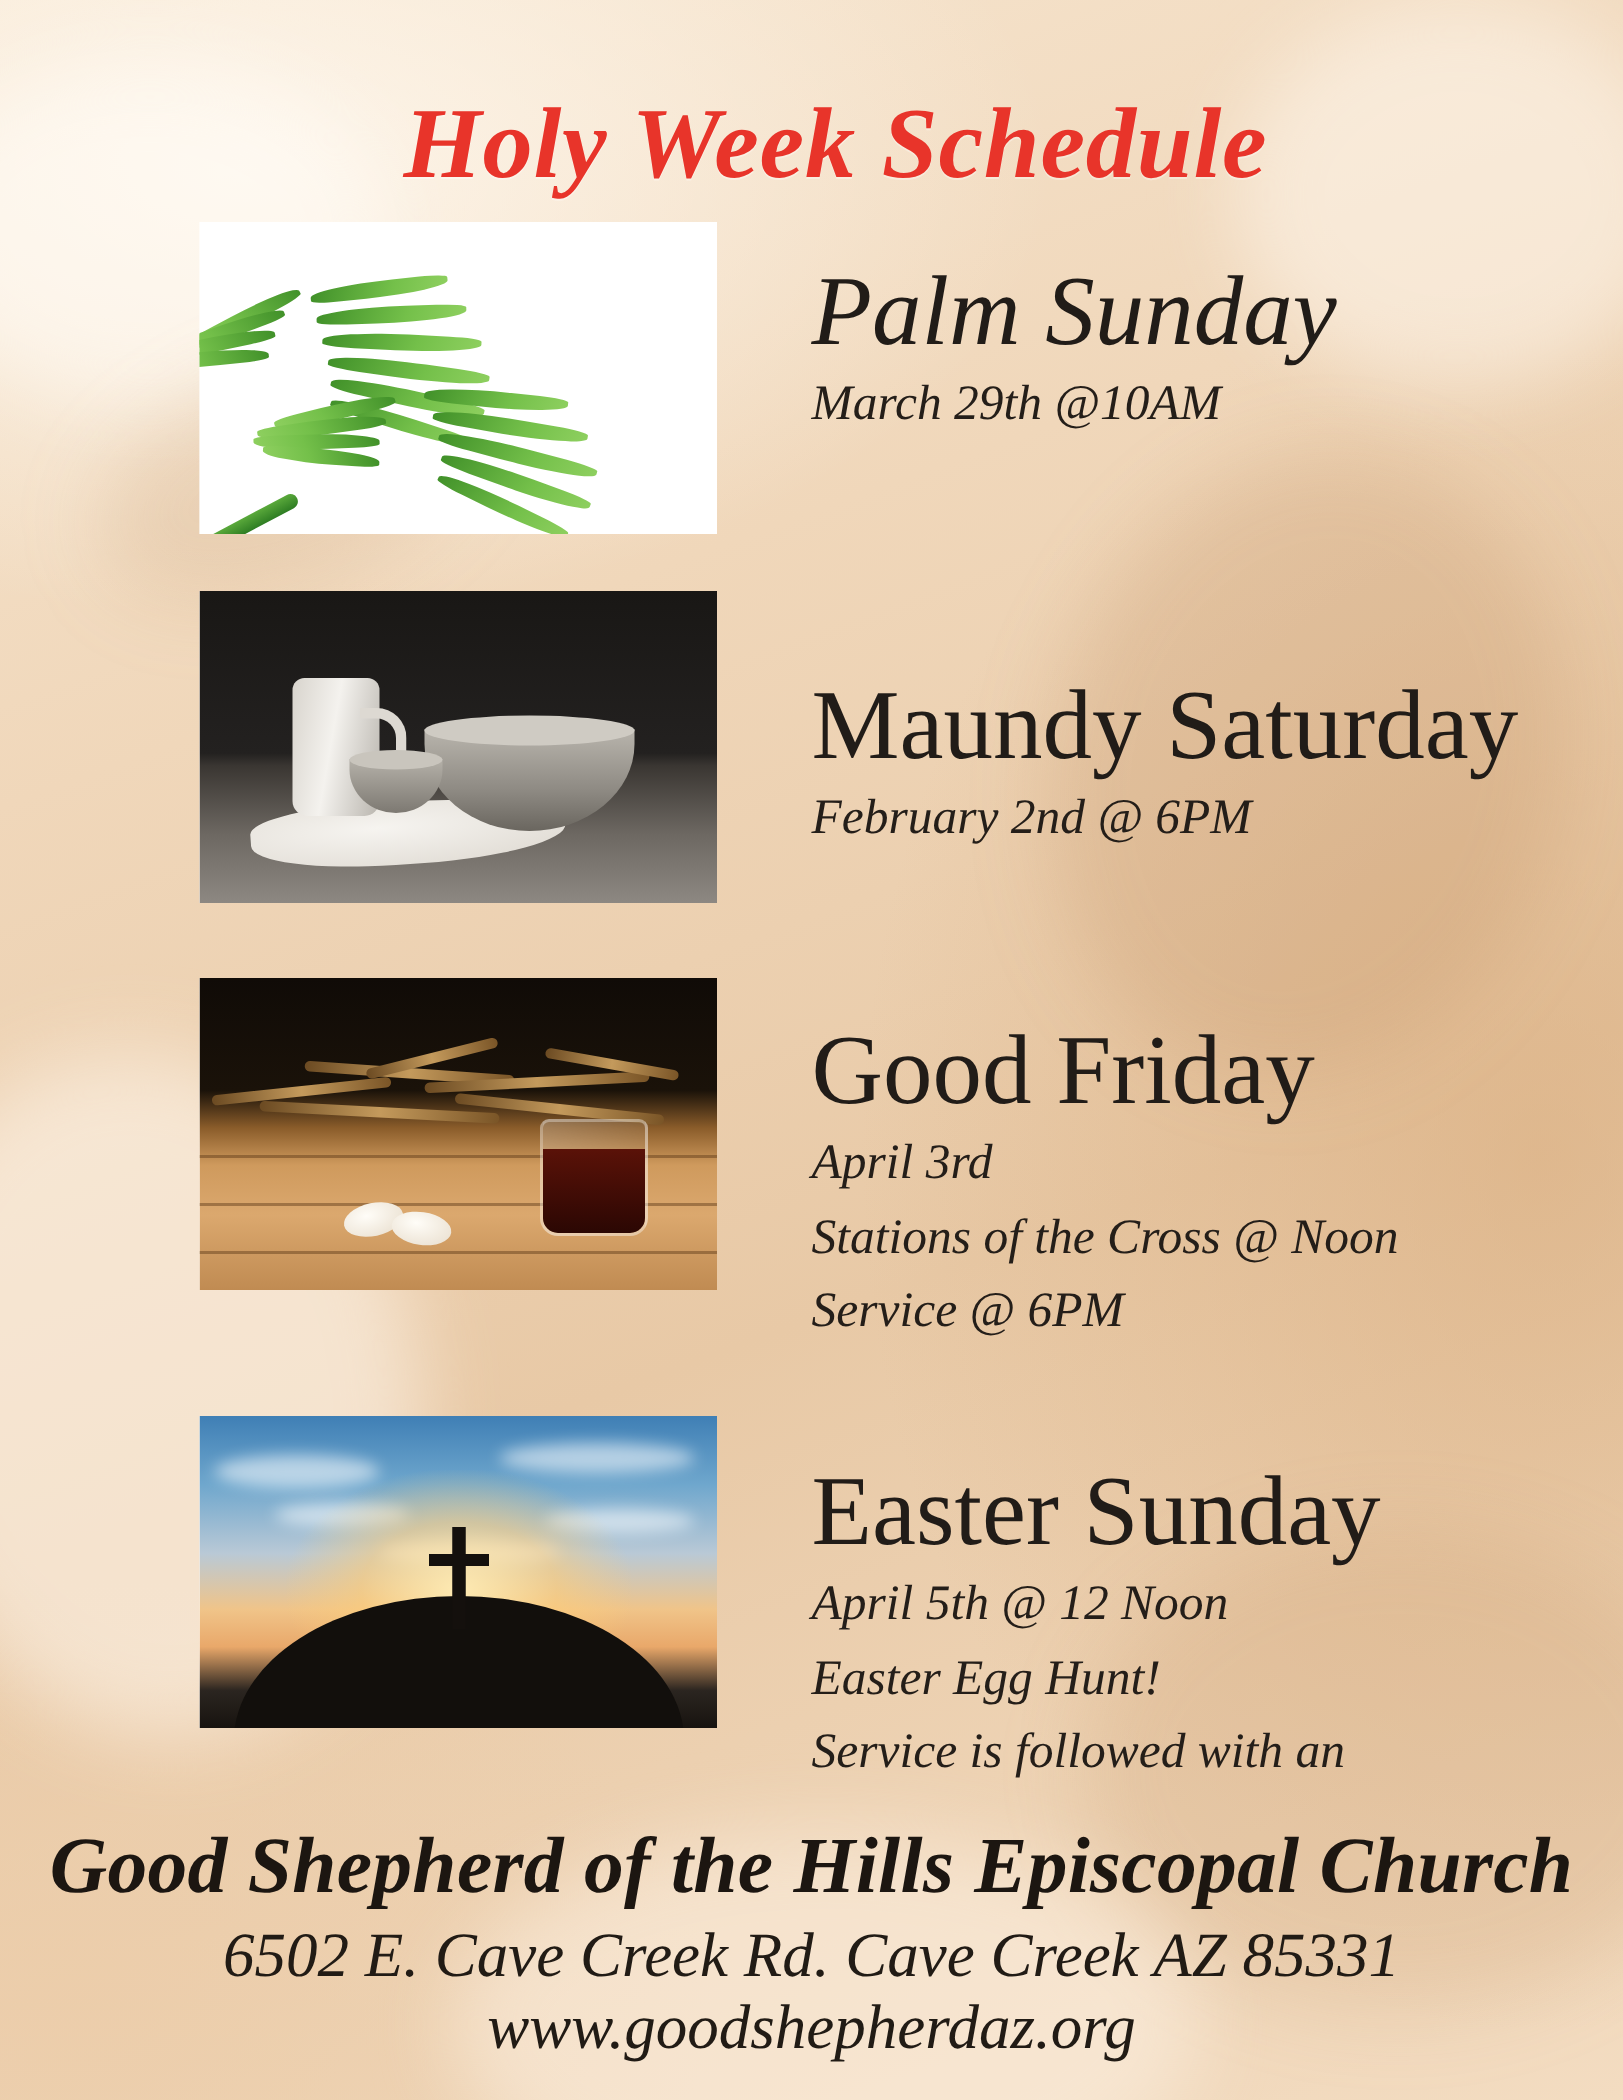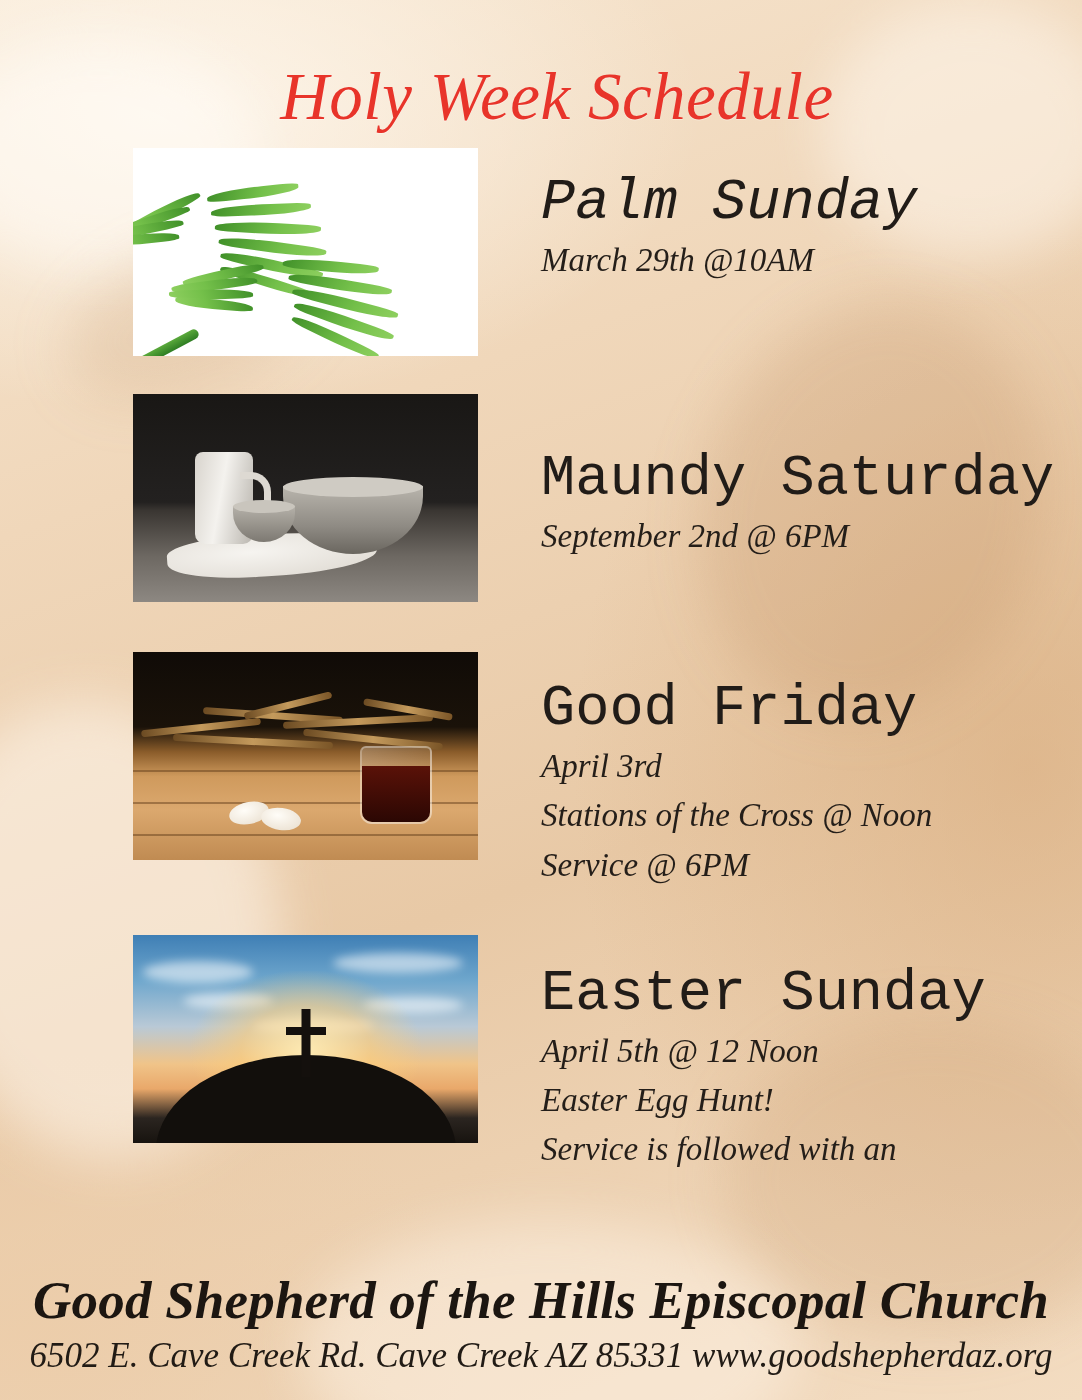--- a/index.html
+++ b/index.html
@@ -39,21 +39,21 @@
   .b6 { right: -60px; bottom: 60px; width: 420px; height: 320px; background: rgba(201,155,108,0.22); }
   .b7 { left: 300px;  bottom: -80px; width: 500px; height: 260px; background: rgba(255,246,234,0.45); }
 
   .title {
     position: absolute;
     top: 58px;
     left: 0;
     width: 100%;
     text-align: center;
     font-family: "Liberation Serif", serif;
-    font-weight: normal;
+    font-weight: bold;
     font-style: italic;
     font-size: 67px;
     letter-spacing: 0.5px;
     color: #e8342a;
     text-shadow: 0 1px 0 rgba(255,255,255,0.35);
     padding-left: 32px;
   }
 
   .rows { position: absolute; top: 148px; left: 0; width: 100%; }
 
@@ -72,22 +72,22 @@
     overflow: hidden;
     background: #fff;
   }
 
   .row-text {
     margin-left: 63px;
     padding-top: 26px;
   }
 
   .row-title {
-    font-family: Liberation Mono, monospace;
-    font-size: 57px;
+    font-family: Liberation Serif, serif;
+    font-size: 66px;
     line-height: 1.02;
     color: #211c18;
     white-space: nowrap;
   }
   .row-title.italic { font-style: italic; }
 
   .row-sub {
     font-family: "Liberation Serif", serif;
     font-style: italic;
     font-size: 33px;
@@ -225,21 +225,21 @@
     font-family: "Liberation Serif", serif;
     font-weight: bold;
     font-style: italic;
     font-size: 53px;
     color: #1c1611;
     letter-spacing: 0.2px;
   }
   .address {
     font-family: "Liberation Serif", serif;
     font-style: italic;
-    font-size: 35px;
+    font-size: 42px;
     color: #211b15;
     margin-top: 6px;
   }
 </style>
 </head>
 <body>
 
 <div class="flyer">
 
   <div class="bg-blotch b1"></div>
@@ -289,21 +289,21 @@
     <div class="row" id="row-maundy">
       <div class="thumb">
         <div class="maundy"></div>
         <div class="cloth"></div>
         <div class="pitcher"></div>
         <div class="bowl-lg"></div>
         <div class="bowl-sm"></div>
       </div>
       <div class="row-text">
         <div class="row-title">Maundy Saturday</div>
-        <div class="row-sub">September 2nd @ 6PM</div>
+        <div class="row-sub">February 2nd @ 6PM</div>
       </div>
     </div>
 
     <div class="row" id="row-good">
       <div class="thumb">
         <div class="friday"></div>
         <div class="plank" style="top:118px;"></div>
         <div class="plank" style="top:150px;"></div>
         <div class="plank" style="top:182px;"></div>
         <div class="thorn" style="left:8px;   top:72px;  width:120px; transform:rotate(-6deg);"></div>

